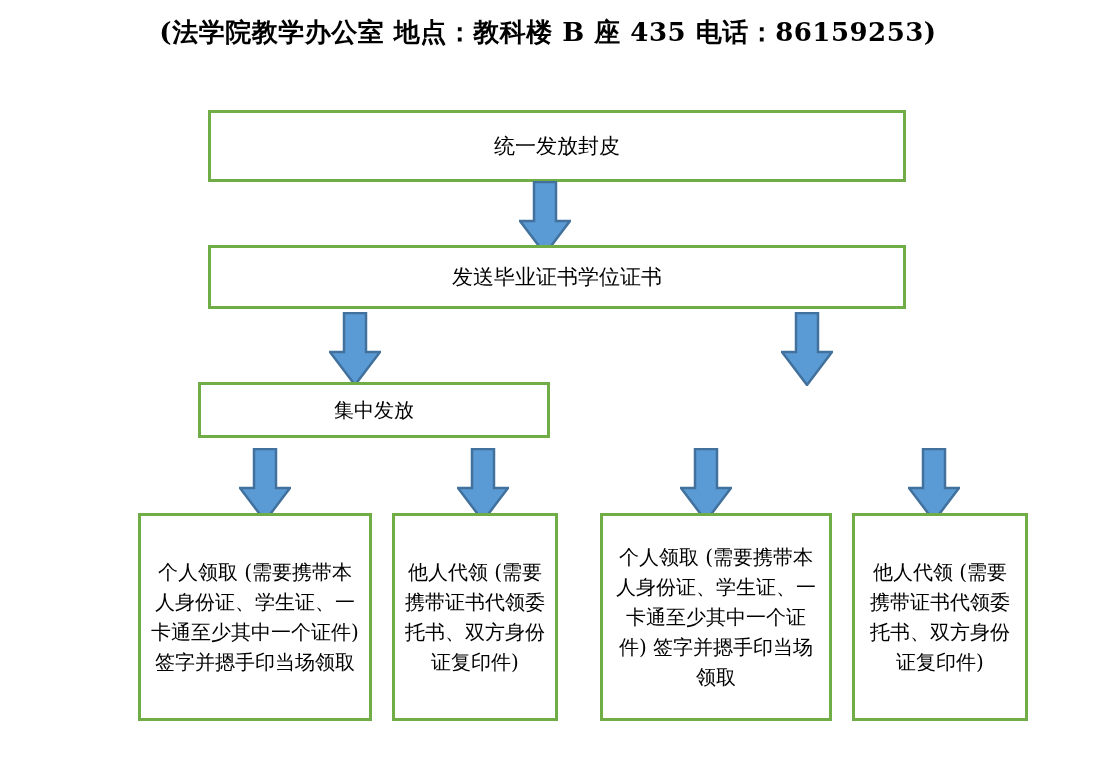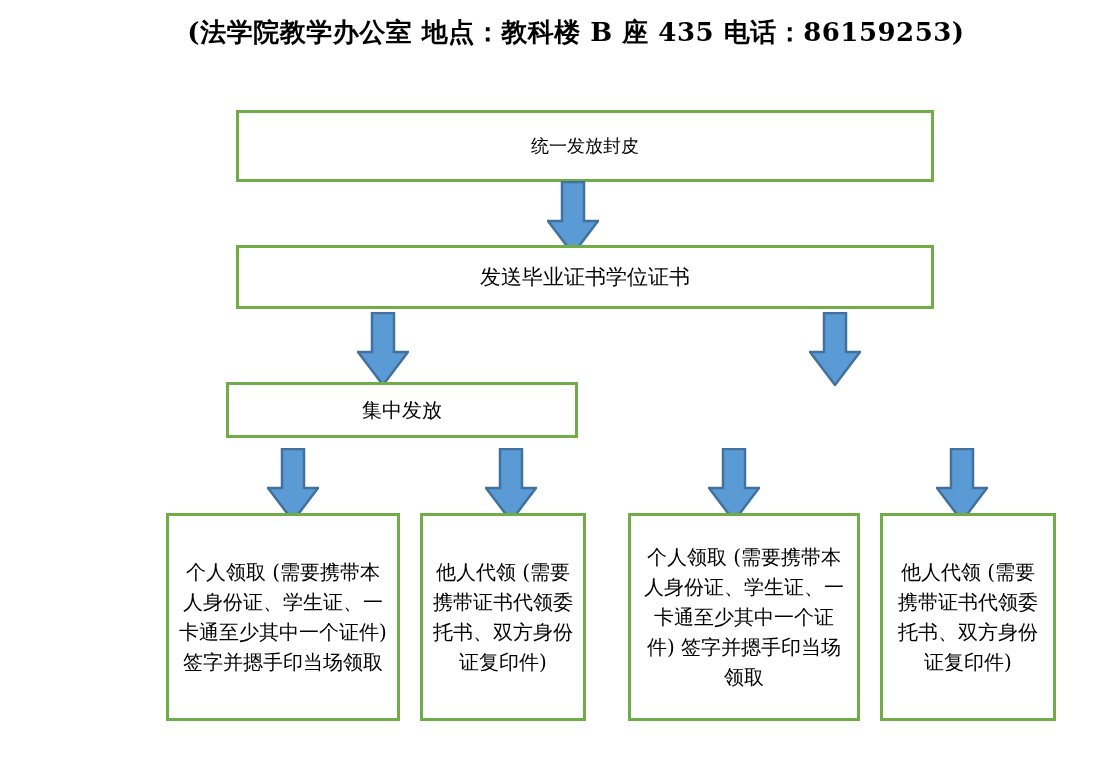--- a/index.html
+++ b/index.html
@@ -11,21 +11,20 @@
     height: 780px;
     background: #ffffff;
     font-family: "DejaVu Serif", "Liberation Serif", serif;
     overflow: hidden;
   }
 
   #canvas {
     position: relative;
     width: 880px;
     height: 780px;
-    margin-left: 28px;
   }
 
   
   .doc-title {
     position: absolute;
     left: 0;
     top: 16px;
     width: 1096px;
     text-align: center;
     font-family: "DejaVu Serif", "Liberation Serif", serif;
@@ -50,21 +49,21 @@
     color: #000000;
     font-family: "DejaVu Serif", "Liberation Serif", serif;
   }
   .node-text {
     display: block;
     width: 100%;
     padding: 0 6px;
     box-sizing: border-box;
   }
 
-  .node.lvl1 { font-size: 18px; line-height: 28px; justify-content: center; }
+  .node.lvl1 { font-size: 21px; line-height: 28px; justify-content: center; }
   .node.lvl2 { font-size: 21px; line-height: 28px; }
   .node.lvl3 { font-size: 20px; line-height: 26px; }
   .node.leaf { font-size: 20px; line-height: 30px; }
   .node.leaf .node-text { padding: 0 10px; }
 
   
   .arrow {
     position: absolute;
     width: 52px;
     height: 74px;

